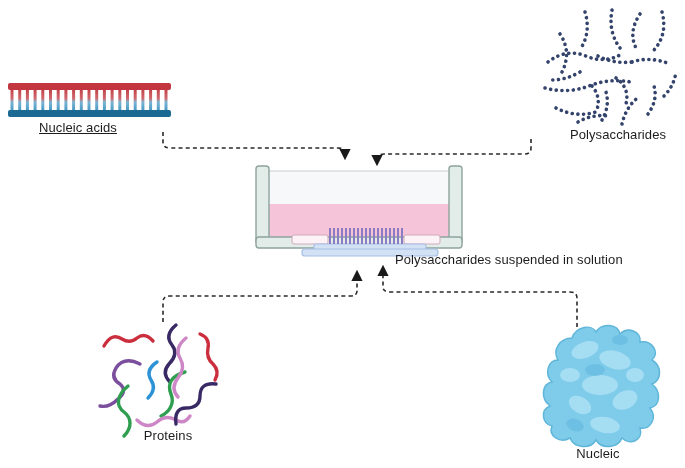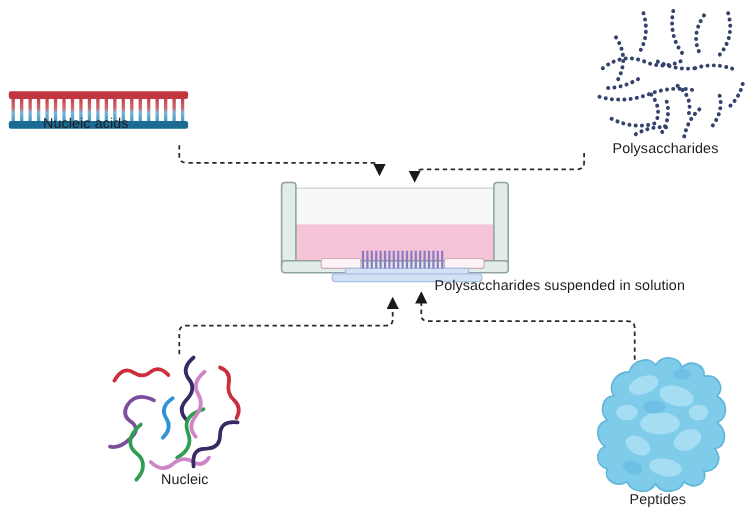--- a/index.html
+++ b/index.html
@@ -129,22 +129,22 @@
       <ellipse class="patch-light" cx="625" cy="400" rx="13" ry="9" transform="rotate(-25 625 400)"></ellipse>
       <ellipse class="patch-light" cx="605" cy="425" rx="15" ry="8" transform="rotate(10 605 425)"></ellipse>
       <ellipse class="patch-light" cx="570" cy="375" rx="10" ry="7"></ellipse>
       <ellipse class="patch-light" cx="635" cy="375" rx="9" ry="7"></ellipse>
       <ellipse class="patch-dark" cx="595" cy="370" rx="10" ry="6"></ellipse>
       <ellipse class="patch-dark" cx="575" cy="425" rx="9" ry="6" transform="rotate(20 575 425)"></ellipse>
       <ellipse class="patch-dark" cx="620" cy="340" rx="8" ry="5"></ellipse>
     </g>
   </svg>
 
-  <div class="lbl centered" style="left:13px;top:104px;">Nucleic acids</div>
+  <div class="lbl centered" style="left:13px;top:120px;text-decoration:underline;">Nucleic acids</div>
 
-  <div class="lbl centered" style="left:540px;top:127px;">Polysaccharides</div>
+  <div class="lbl centered" style="left:553px;top:127px;">Polysaccharides</div>
 
   <div class="lbl" style="left:395px;top:252px;">Polysaccharides suspended in solution</div>
 
-  <div class="lbl centered" style="left:103px;top:428px;">Nucleic</div>
+  <div class="lbl centered" style="left:103px;top:428px;">Proteins</div>
 
-  <div class="lbl centered" style="left:533px;top:446px;">Peptides</div>
+  <div class="lbl centered" style="left:533px;top:446px;">Nucleic</div>
 </div>
 
 </body></html>

